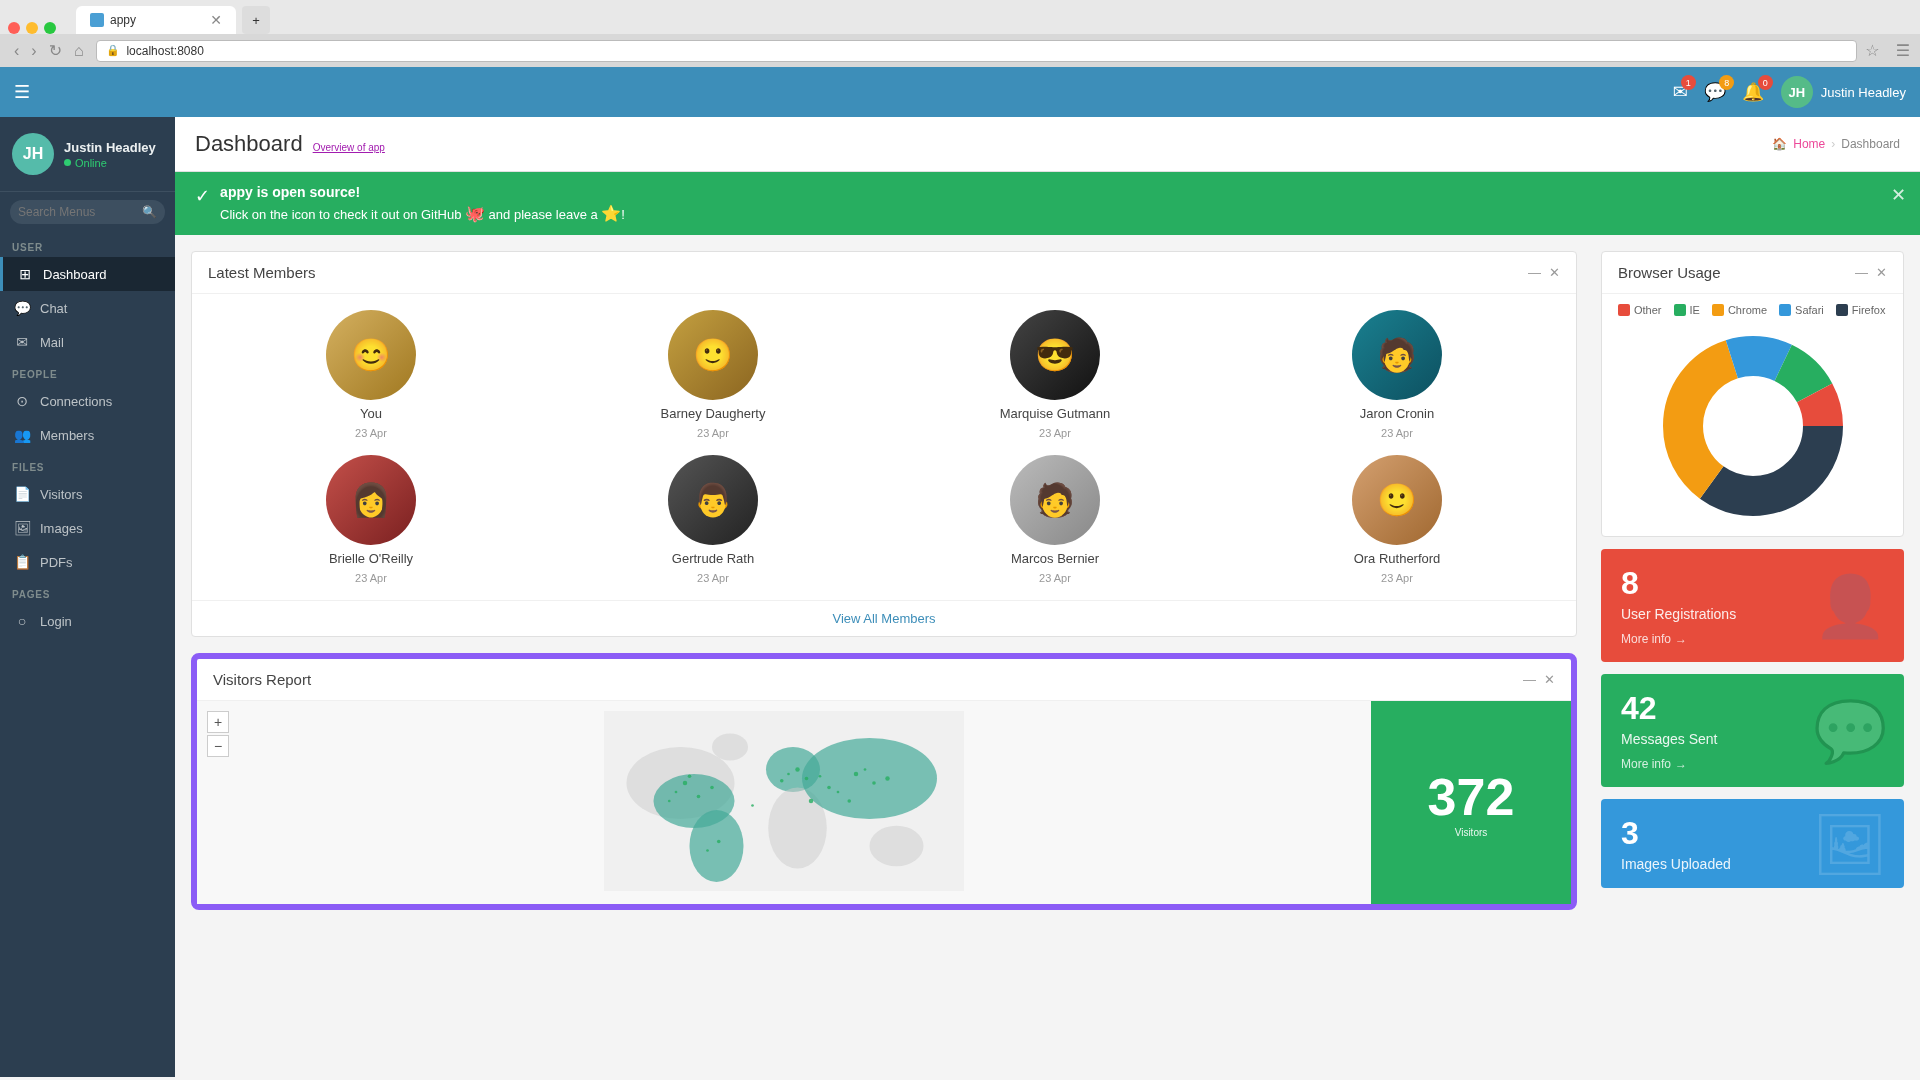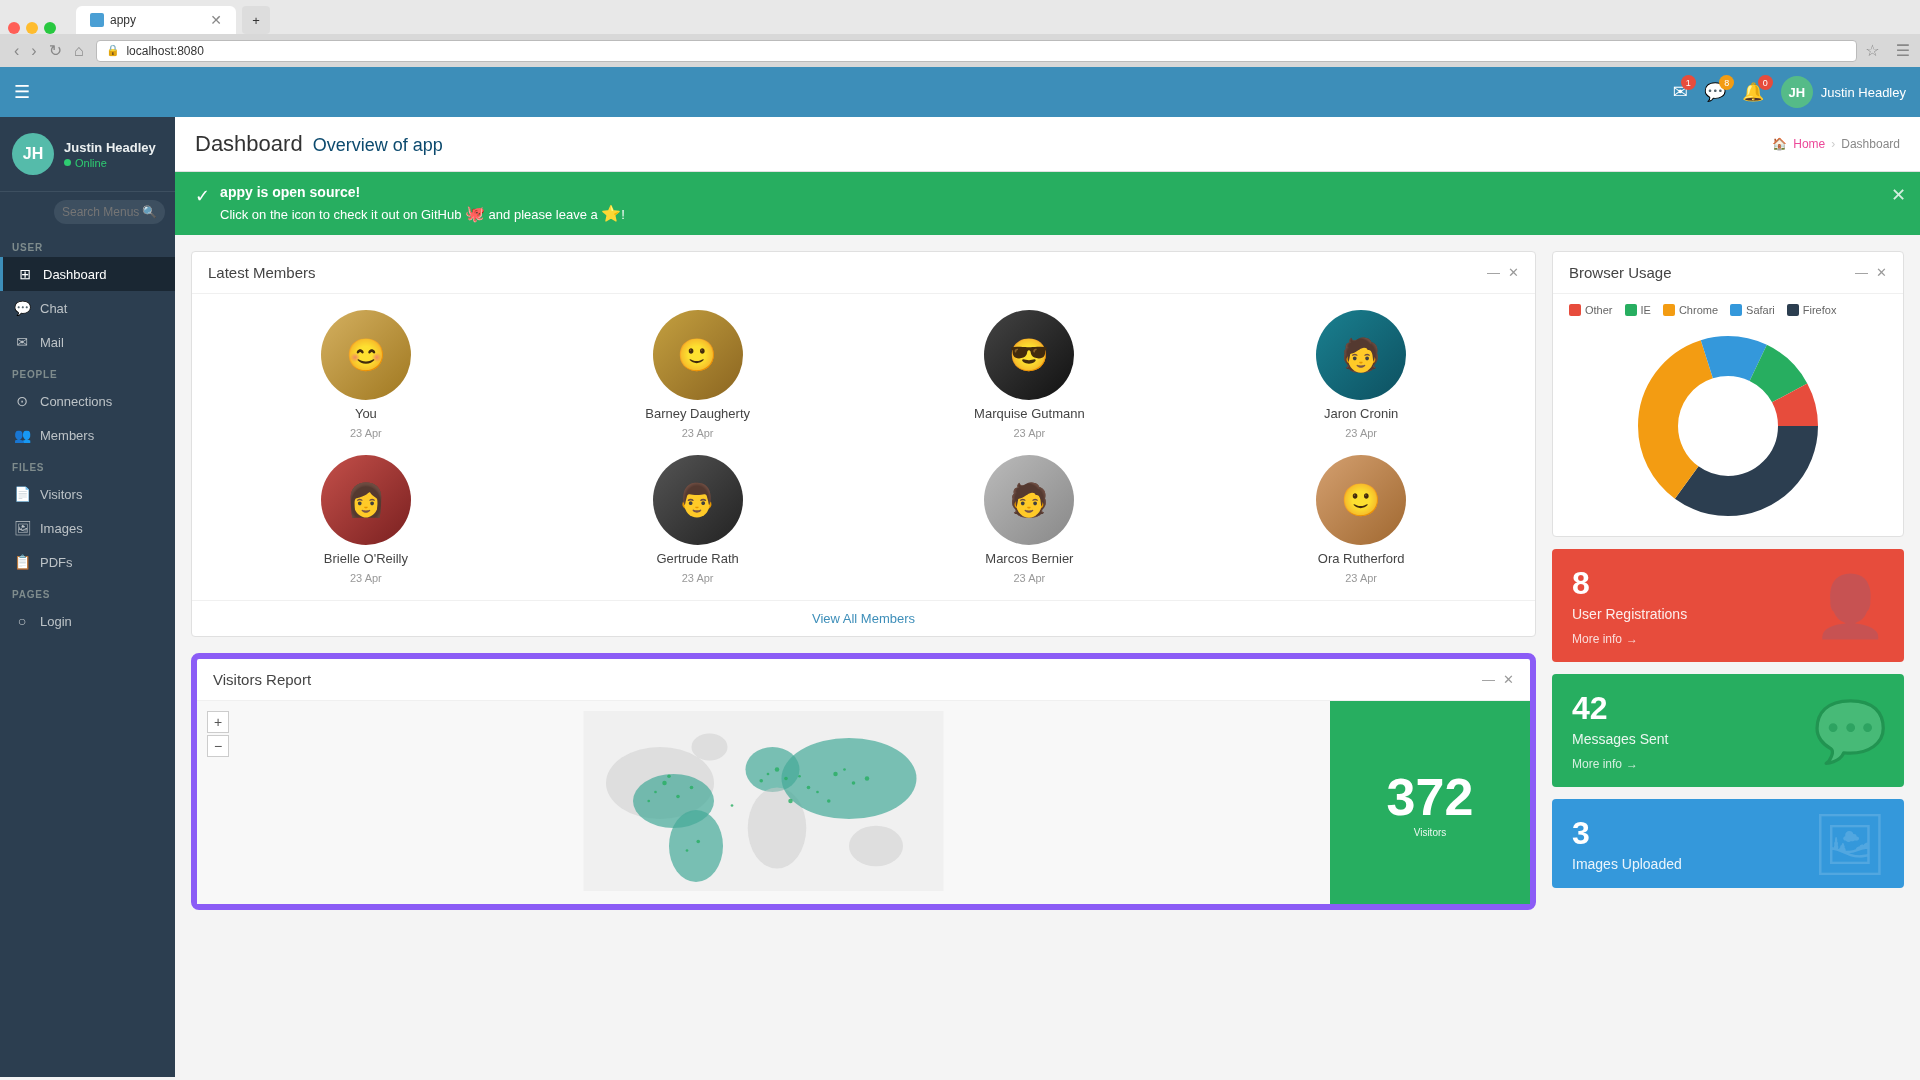--- a/index.html
+++ b/index.html
@@ -39,50 +39,50 @@
 
     
     .sidebar { width: 175px; background: #2c3e50; color: #bdc3c7; flex-shrink: 0; overflow-y: auto; }
     .sidebar-profile { padding: 16px 12px; display: flex; flex-direction: column; align-items: flex-start; border-bottom: 1px solid #3d4f60; }
     .profile-row { display: flex; align-items: center; gap: 10px; }
     .avatar-lg { width: 42px; height: 42px; border-radius: 50%; background: #5ba; display: flex; align-items: center; justify-content: center; font-size: 16px; font-weight: bold; color: #fff; }
     .profile-name { font-size: 13px; font-weight: 600; color: #ecf0f1; }
     .online-status { font-size: 11px; color: #2ecc71; margin-top: 2px; display: flex; align-items: center; gap: 4px; }
     .online-dot { width: 7px; height: 7px; border-radius: 50%; background: #2ecc71; }
     .sidebar-search { padding: 8px 10px; }
-    .sidebar-search-box { display: flex; align-items: flex-end; background: #3d4f60; border-radius: 12px; padding: 5px 8px; margin-left: 44px; }
+    .sidebar-search-box { display: flex; align-items: flex-end; background: #3d4f60; border-radius: 12px; padding: 5px 8px; }
     .sidebar-search-box input { background: none; border: none; color: #ccc; font-size: 12px; outline: none; flex: 1; }
     .sidebar-search-box .search-icon { color: #888; font-size: 12px; }
     .sidebar-section-label { padding: 10px 12px 4px; font-size: 10px; text-transform: uppercase; color: #7f8c8d; letter-spacing: 0.8px; font-weight: 600; }
     .sidebar-item { display: flex; align-items: center; gap: 10px; padding: 9px 14px; cursor: pointer; font-size: 13px; color: #bdc3c7; transition: background 0.15s; }
     .sidebar-item.active { background: #1a2733; color: #fff; border-left: 3px solid #3d8eb9; }
     .sidebar-item .item-icon { width: 16px; text-align: center; font-size: 14px; }
 
     
     .content { flex: 1; overflow-y: auto; background: #f4f4f4; }
 
     
     .page-header { background: #fff; padding: 14px 20px; border-bottom: 1px solid #e0e0e0; display: flex; align-items: center; justify-content: space-between; }
     .page-title-group { display: flex; align-items: baseline; gap: 10px; }
     .page-title { font-size: 22px; font-weight: 300; color: #333; }
-    .page-subtitle { font-size: 18px; color: #0c4a6e; }
+    .page-subtitle { font-size: 10px; color: #a21caf; text-decoration: underline; }
     .breadcrumb { font-size: 12px; color: #888; display: flex; align-items: center; gap: 6px; }
     .breadcrumb-sep { color: #ccc; }
 
     
     .alert-banner { background: #27ae60; color: #fff; padding: 12px 20px; display: flex; align-items: flex-start; gap: 10px; position: relative; margin: 0; }
     .alert-check { font-size: 18px; margin-top: 1px; }
     .alert-content .alert-title { font-size: 14px; font-weight: 600; margin-bottom: 4px; }
     .alert-content .alert-body { font-size: 13px; }
     .alert-close { position: absolute; right: 14px; top: 12px; cursor: pointer; font-size: 18px; color: rgba(255,255,255,0.8); }
 
     
-    .content-inner { display: flex; gap: 0; }
+    .content-inner { display: flex; gap: 8px; }
     .content-left { flex: 1; padding: 16px; display: flex; flex-direction: column; gap: 16px; overflow: hidden; }
-    .content-right { width: 368px; flex-shrink: 0; padding: 16px 16px 16px 0; display: flex; flex-direction: column; gap: 12px; }
+    .content-right { width: 319px; flex-shrink: 0; padding: 16px 16px 16px 0; display: flex; flex-direction: column; gap: 12px; }
 
     
     .card { background: #fff; border: 1px solid #e0e0e0; border-radius: 4px; }
     .card-header { display: flex; align-items: center; justify-content: space-between; padding: 12px 16px; border-bottom: 1px solid #f0f0f0; }
     .card-title { font-size: 15px; font-weight: 500; color: #444; }
     .card-controls { display: flex; gap: 8px; color: #999; cursor: pointer; }
 
     
     .members-grid { display: grid; grid-template-columns: repeat(4, 1fr); gap: 16px; padding: 16px; }
     .member-item { display: flex; flex-direction: column; align-items: center; gap: 6px; cursor: pointer; }

